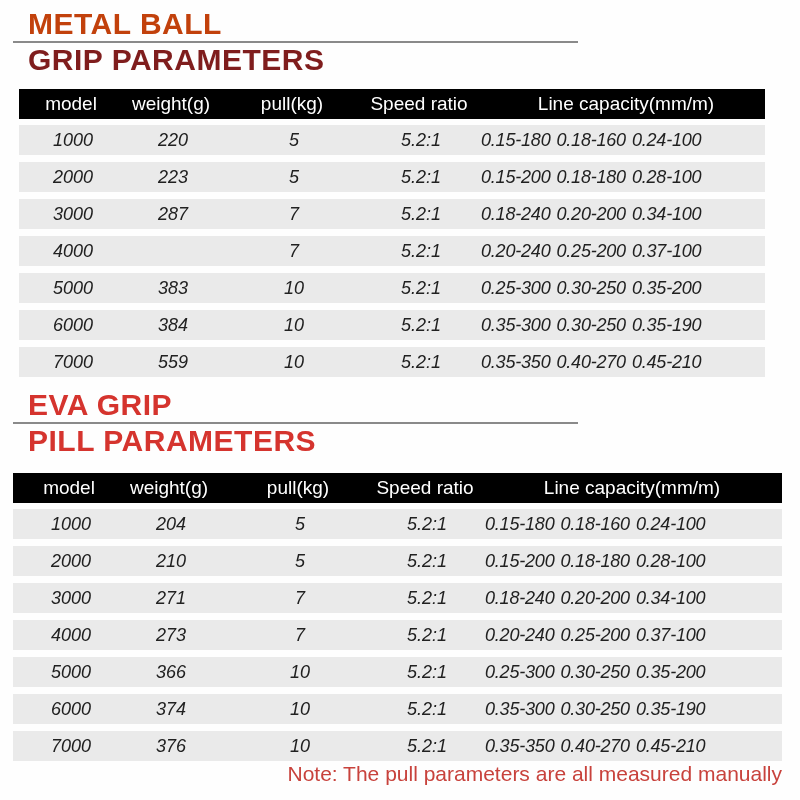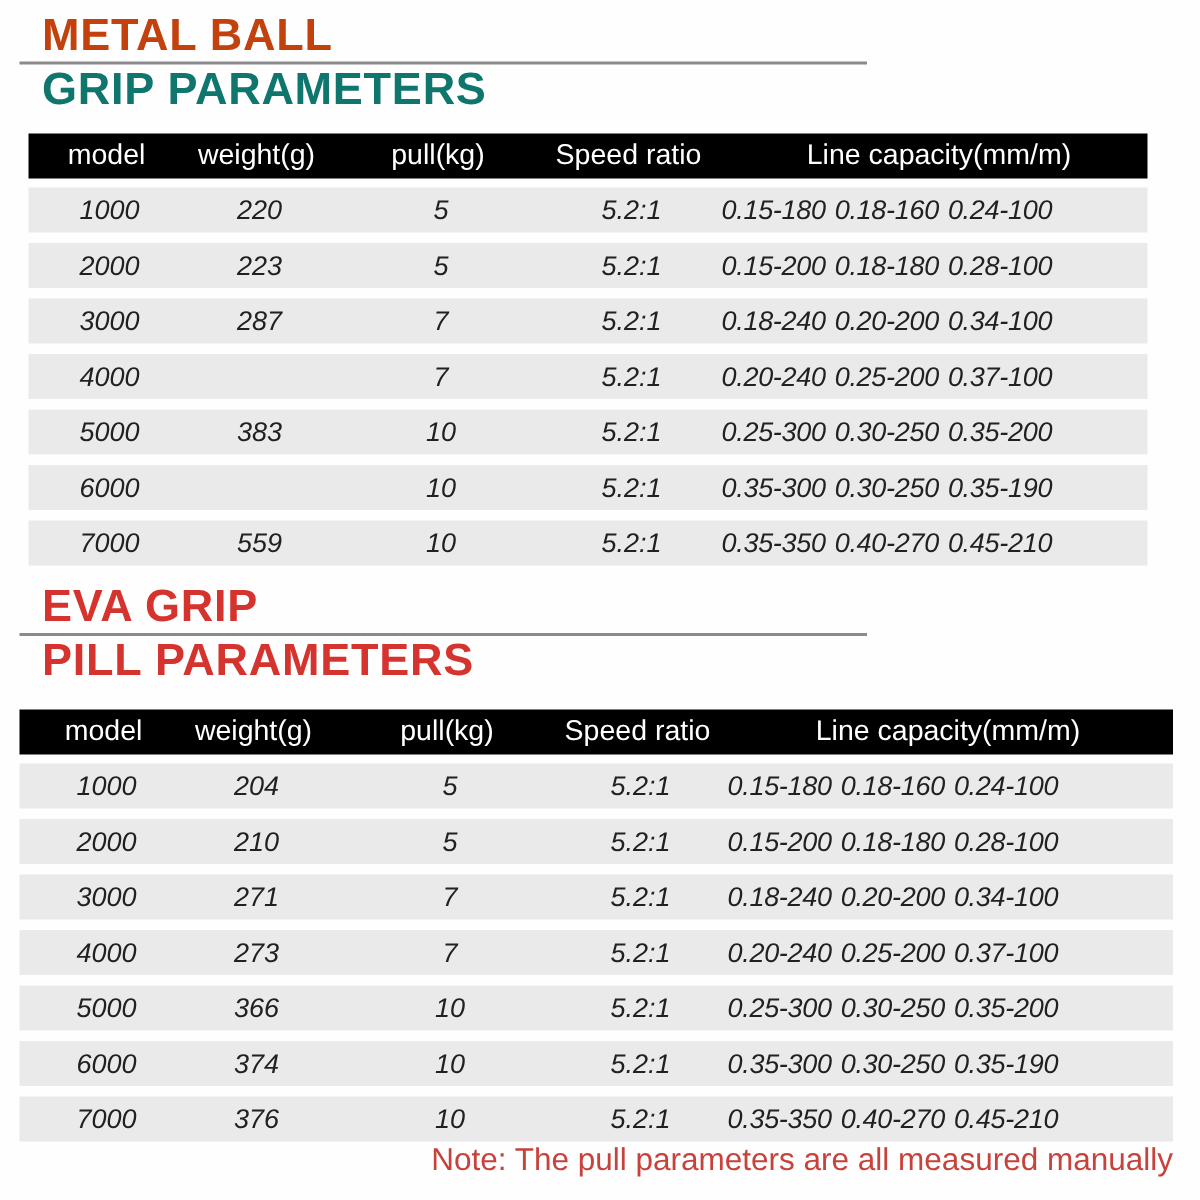--- a/index.html
+++ b/index.html
@@ -124,21 +124,21 @@
 </head>
 <body>
 
 <div class="page" style="background: rgb(254, 254, 254);">
 
   <div class="section">
 
     <div class="heading-block" style="position:absolute; left:0; top:6px;">
       <div class="heading-rule" style="top: 35px; background: rgb(138, 138, 138);"></div>
       <div class="heading-line" style="color: #c2410c;">METAL BALL</div>
-      <div class="heading-line" style="color: #0f766e;">GRIP PARAMETERS</div>
+      <div class="heading-line" style="color: #7f1d1d;">GRIP PARAMETERS</div>
     </div>
 
     <div class="tbl" style="left:19px; top:89px; width:746px;">
 
       <div class="hdr-bar" style="background: rgb(0, 0, 0);">
         <div class="hdr-cell" style="left:6px;  width:92px;">model</div>
         <div class="hdr-cell" style="left:92px; width:120px;">weight(g)</div>
         <div class="hdr-cell" style="left:216px;width:114px;">pull(kg)</div>
         <div class="hdr-cell" style="left:330px;width:140px;">Speed ratio</div>
         <div class="hdr-cell" style="left:468px;width:278px;">Line capacity(mm/m)</div>
@@ -174,20 +174,21 @@
           </div>
           <div class="row" style="background: rgb(234, 234, 234);">
             <div class="cell " style="left: 8px; width: 92px;">5000</div>
             <div class="cell " style="left: 94px; width: 120px;">383</div>
             <div class="cell " style="left: 218px; width: 114px;">10</div>
             <div class="cell " style="left: 332px; width: 140px;">5.2:1</div>
             <div class="cell cap" style="left: 462px; width: 284px;"><span class="cap-group"><span>0.25-300</span><span class="cap-sep"></span><span>0.30-250</span><span class="cap-sep"></span><span>0.35-200</span></span></div>
           </div>
           <div class="row" style="background: rgb(234, 234, 234);">
             <div class="cell " style="left: 8px; width: 92px;">6000</div>
+            <div class="cell " style="left: 94px; width: 120px;">384</div>
             <div class="cell " style="left: 218px; width: 114px;">10</div>
             <div class="cell " style="left: 332px; width: 140px;">5.2:1</div>
             <div class="cell cap" style="left: 462px; width: 284px;"><span class="cap-group"><span>0.35-300</span><span class="cap-sep"></span><span>0.30-250</span><span class="cap-sep"></span><span>0.35-190</span></span></div>
           </div>
           <div class="row" style="background: rgb(234, 234, 234);">
             <div class="cell " style="left: 8px; width: 92px;">7000</div>
             <div class="cell " style="left: 94px; width: 120px;">559</div>
             <div class="cell " style="left: 218px; width: 114px;">10</div>
             <div class="cell " style="left: 332px; width: 140px;">5.2:1</div>
             <div class="cell cap" style="left: 462px; width: 284px;"><span class="cap-group"><span>0.35-350</span><span class="cap-sep"></span><span>0.40-270</span><span class="cap-sep"></span><span>0.45-210</span></span></div>

